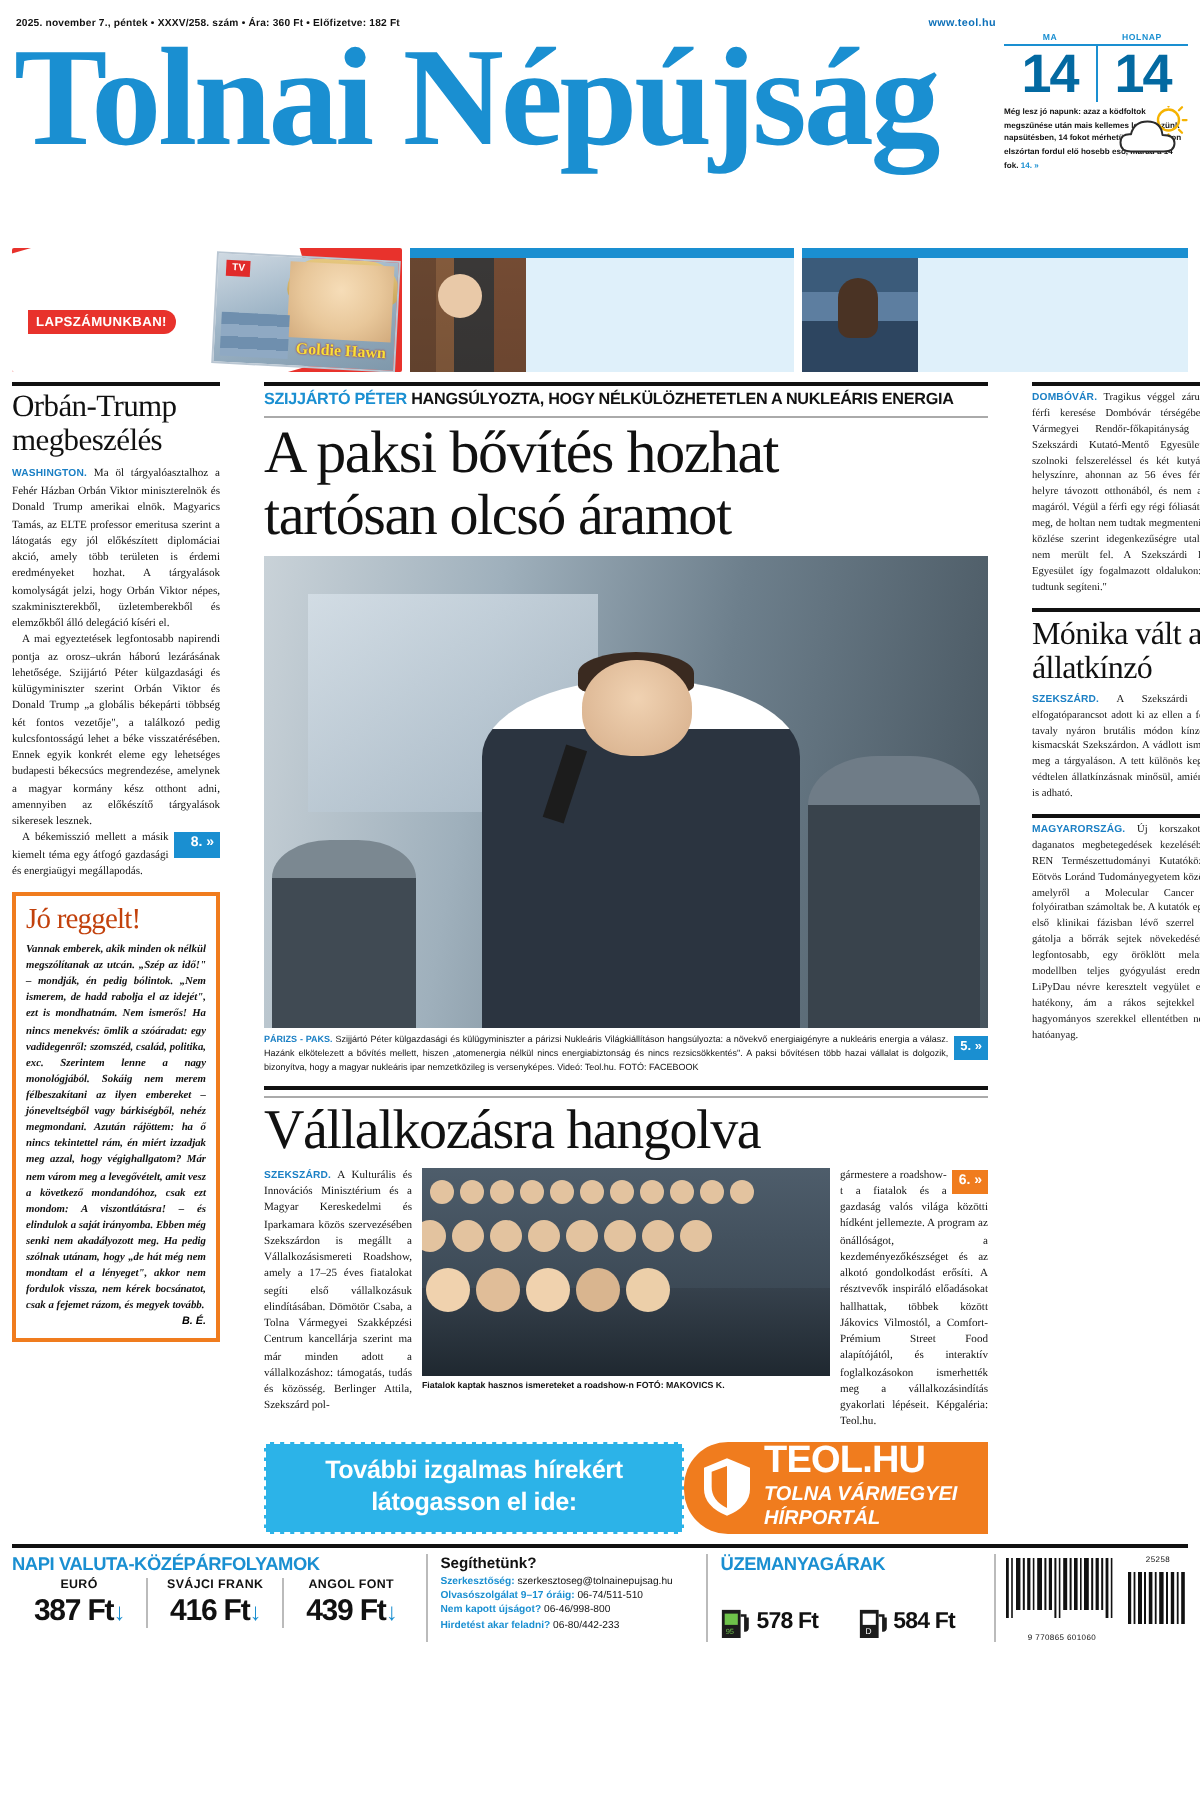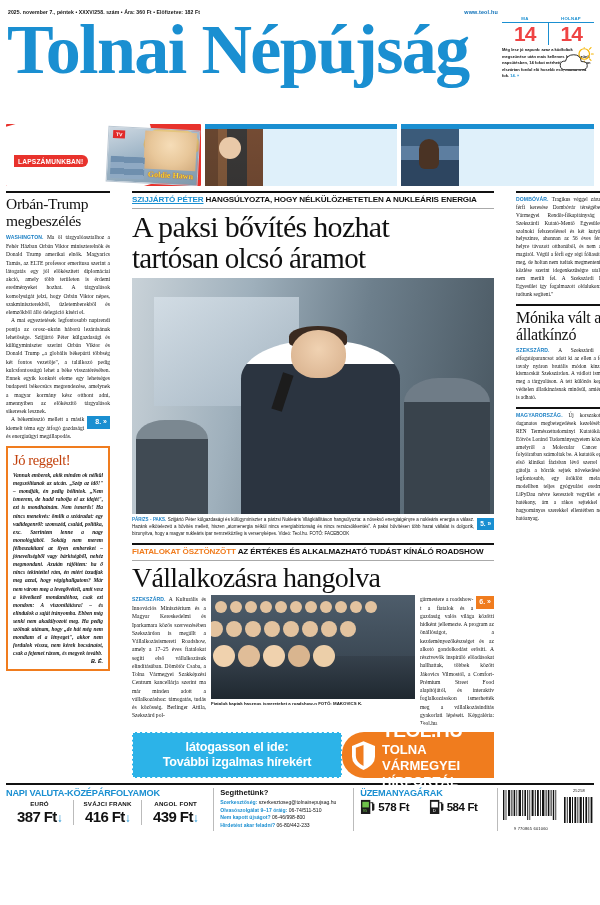--- a/index.html
+++ b/index.html
@@ -36,22 +36,22 @@
   .wx { position: absolute; right: 0; top: 16px; width: 92px; }
   .wx-hdr { display: flex; border-bottom: 1.4px solid #1a8fd1; }
   .wx-hdr div {
     flex: 1; text-align: center; font-size: 4.3px; font-weight: bold;
     color: #1a8fd1; letter-spacing: .3px; padding-bottom: 1px;
   }
   .wx-temps { display: flex; position: relative; }
   .wx-temps div {
     flex: 1; text-align: center;
     font-family: "Liberation Sans", sans-serif;
-    font-weight: bold; font-size: 21px; line-height: 1.05;
-    color: #ef4444; letter-spacing: -1px;
+    font-weight: bold; font-size: 27px; line-height: 1.05;
+    color: #0369a1; letter-spacing: -1px;
   }
   .wx-temps div:first-child { border-right: 1px solid #1a8fd1; }
   .wx-body { position: relative; margin-top: 2px; }
   .wx-text {
     font-size: 4.05px; line-height: 1.62; color: #111; font-weight: bold;
     width: 92px;
   }
   .wx-text .pg { color: #1a8fd1; }
   .wx-icon { position: absolute; right: 0; top: 0; width: 36px; height: 26px; }
 
@@ -164,21 +164,21 @@
     font-size: 5.4px; line-height: 1.5; text-align: justify; color:#111;
   }
   .jor-sig { text-align: right; font-style: italic; font-weight: bold; font-size: 5.4px; }
 
   
   .kicker {
     font-family:"Liberation Sans",sans-serif; font-weight: bold;
     font-size: 8.1px; color:#111; letter-spacing: -.15px; line-height: 1.1;
     padding-bottom: 3px;
   }
-  .kicker .hl { color:#1a8fd1;text-decoration:underline; }
+  .kicker .hl { color:#1a8fd1; }
   .kicker .hlo { color:#f07c1e; }
   .h-main {
     font-family:"Liberation Serif",serif; font-size: 30px; line-height: 1.06;
     color:#111; letter-spacing:-.7px; margin: 2px 0 5px 0;
   }
   .h-main2 { font-size: 29px; }
   .photo-main {
     width: 100%; height: 236px; position: relative; overflow: hidden;
     background: linear-gradient(180deg,#b8c4cd 0%, #8f9da8 40%, #5e6b75 100%);
   }
@@ -236,21 +236,21 @@
     font-size: 12.6px; font-weight: bold; line-height: 1.22; letter-spacing:-.2px;
     border: 1.6px dashed #ffffff;
   }
   .teol-right {
     width: 152px; background:#f07c1e; display:flex; align-items:center;
     border-radius: 22px 0 0 22px; padding-left: 10px; gap: 7px;
   }
   .teol-shield { width: 23px; height: 29px; flex:none; }
   .teol-brand { color:#fff; }
   .teol-brand .b1 { font-size: 19px; font-weight: bold; line-height:1; letter-spacing:-.4px; }
-  .teol-brand .b2 { font-size: 13px; font-weight: bold; line-height:1.25; margin-top:2px; }
+  .teol-brand .b2 { font-size: 10px; font-weight: bold; line-height:1.25; margin-top:2px;font-style:italic; }
 
   
   .h-right { font-size: 16px; line-height: 1.07; margin-bottom: 4px; }
   .body-r { font-size: 5.3px; }
 
   
   .footer { display: flex; margin-top: 5px; border-top: 2.2px solid #111; padding-top: 3px; gap: 4px; }
   .fx-title {
     font-family:"Liberation Sans",sans-serif; font-weight:bold; font-size: 9.2px;
     color:#1a8fd1; letter-spacing:-.2px; margin-bottom: 2px;
@@ -263,21 +263,21 @@
   .fx-val { font-size: 15px; font-weight:bold; color:#111; letter-spacing:-.6px; margin-top:1px; }
   .fx-val .ar { color:#1a8fd1; font-weight:normal; font-size: 12px; }
 
   .help { width: 148px; border-left: .8px solid #bbb; padding-left: 6px; }
   .help-t { font-size: 7.6px; font-weight:bold; color:#111; margin-bottom: 2px; }
   .help-l { font-size: 5.1px; line-height: 1.45; color:#111; }
   .help-l b { color:#1a8fd1; }
 
   .fuel { width: 152px; border-left: .8px solid #bbb; padding-left: 6px; }
   .fuel-t { font-family:"Liberation Sans",sans-serif; font-weight:bold;
-    font-size: 9.2px; color:#1a8fd1; letter-spacing:-.2px; margin-bottom: 0; }
+    font-size: 9.2px; color:#1a8fd1; letter-spacing:-.2px; margin-bottom: 16px; }
   .fuel-row { display:flex; align-items:center; gap: 4px; }
   .fuel-item { display:flex; align-items:center; gap: 3px; flex:1; }
   .pump { width: 15px; height: 17px; flex:none; }
   .fuel-v { font-size: 11.5px; font-weight:bold; color:#111; letter-spacing:-.4px; }
 
   .barcodes { flex:1; display:flex; gap: 5px; justify-content:flex-end; align-items:flex-start;
     border-left:.8px solid #bbb; padding-left: 5px; }
   .bc { height: 34px; }
   .bc-num { font-size: 4px; text-align:center; color:#111; letter-spacing:.2px; }
 </style>
@@ -394,23 +394,20 @@
         <div class="pm-mic"></div>
       </div>
 
       <div class="caption">
         <span class="pgref">5. »</span>
         <span class="lead">PÁRIZS - PAKS.</span><span> Szijjártó Péter külgazdasági és külügyminiszter a párizsi Nukleáris Világkiállításon hangsúlyozta: a növekvő energiaigényre a nukleáris energia a válasz. Hazánk elkötelezett a bővítés mellett, hiszen „atomenergia nélkül nincs energiabiztonság és nincs rezsicsökkentés". A paksi bővítésen több hazai vállalat is dolgozik, bizonyítva, hogy a magyar nukleáris ipar nemzetközileg is versenyképes. Videó: Teol.hu.</span>
         <span>FOTÓ: FACEBOOK</span>
       </div>
 
       <div class="rule-top" style="margin-top:5px"></div>
-      <div class="kicker">
-        <span class="hlo">FIATALOKAT ÖSZTÖNZÖTT</span><span> AZ ÉRTÉKES ÉS ALKALMAZHATÓ TUDÁST KÍNÁLÓ ROADSHOW</span>
-      </div>
       <div class="rule-thin"></div>
       <div class="serif-head h-main" style="font-size:28px;margin-bottom:3px">Vállalkozásra hangolva</div>
 
       <div class="lower-cols">
         <div class="lc">
           <div class="body-txt">
             <p><span class="dateline">SZEKSZÁRD.</span><span> A Kulturális és Innovációs Minisztérium és a Magyar Kereskedelmi és Iparkamara közös szervezésében Szekszárdon is megállt a Vállalkozásismereti Roadshow, amely a 17–25 éves fiatalokat segíti első vállalkozásuk elindításában. Dömötör Csaba, a Tolna Vármegyei Szakképzési Centrum kancellárja szerint ma már minden adott a vállalkozáshoz: támogatás, tudás és közösség. Berlinger Attila, Szekszárd pol-</span></p>
           </div>
         </div>
         <div class="lc-wide">
@@ -458,22 +455,22 @@
               <span class="pgref pgref-org">6. »</span>
               <span>gármestere a roadshow-t a fiatalok és a gazdaság valós világa közötti hídként jellemezte. A program az önállóságot, a kezdeményezőkészséget és az alkotó gondolkodást erősíti. A résztvevők inspiráló előadásokat hallhattak, többek között Jákovics Vilmostól, a Comfort-Prémium Street Food alapítójától, és interaktív foglalkozásokon ismerhették meg a vállalkozásindítás gyakorlati lépéseit. Képgaléria: Teol.hu.</span>
             </p>
           </div>
         </div>
       </div>
 
       <div class="teol">
         <div class="teol-left">
           <div>
+            <div>További izgalmas hírekért</div>
             <div>látogasson el ide:</div>
-            <div>További izgalmas hírekért</div>
           </div>
         </div>
         <div class="teol-right">
           <svg class="teol-shield" viewBox="0 0 24 30">
             <path d="M12 0 L24 5 V16 Q24 25 12 30 Q0 25 0 16 V5 Z" fill="#ffffff"></path>
             <path d="M12 4 L12 26 Q4 22 4 15 V7 Z" fill="#f07c1e"></path>
           </svg>
           <div class="teol-brand">
             <div class="b1">TEOL.HU</div>
             <div class="b2">TOLNA VÁRMEGYEI</div>

